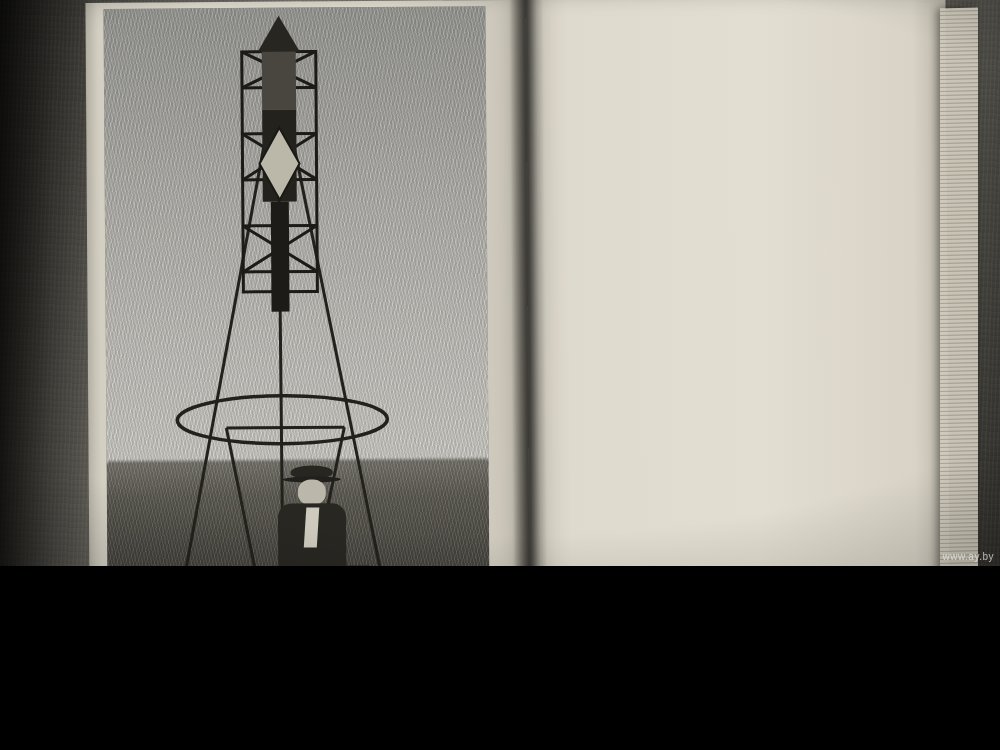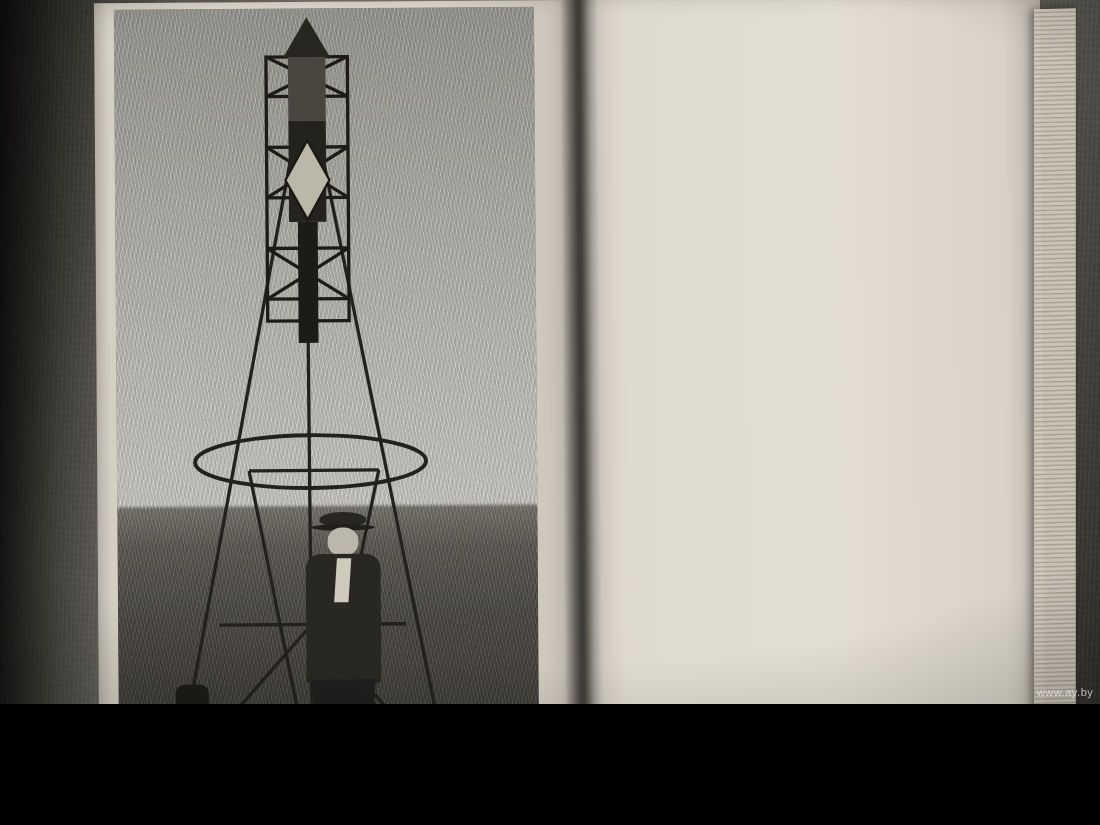--- a/index.html
+++ b/index.html
@@ -3,21 +3,21 @@
 <meta charset="utf-8">
 <style>
   html, body {
     margin: 0;
     padding: 0;
     background: #000;
   }
   #page {
     position: relative;
     width: 1000px;
-    height: 640px;
+    height: 566px;
     overflow: hidden;
     background: #6b6a63;
     font-family: "Liberation Serif", serif;
   }
 
   
   .backdrop {
     position: absolute;
     inset: 0;
     background:

